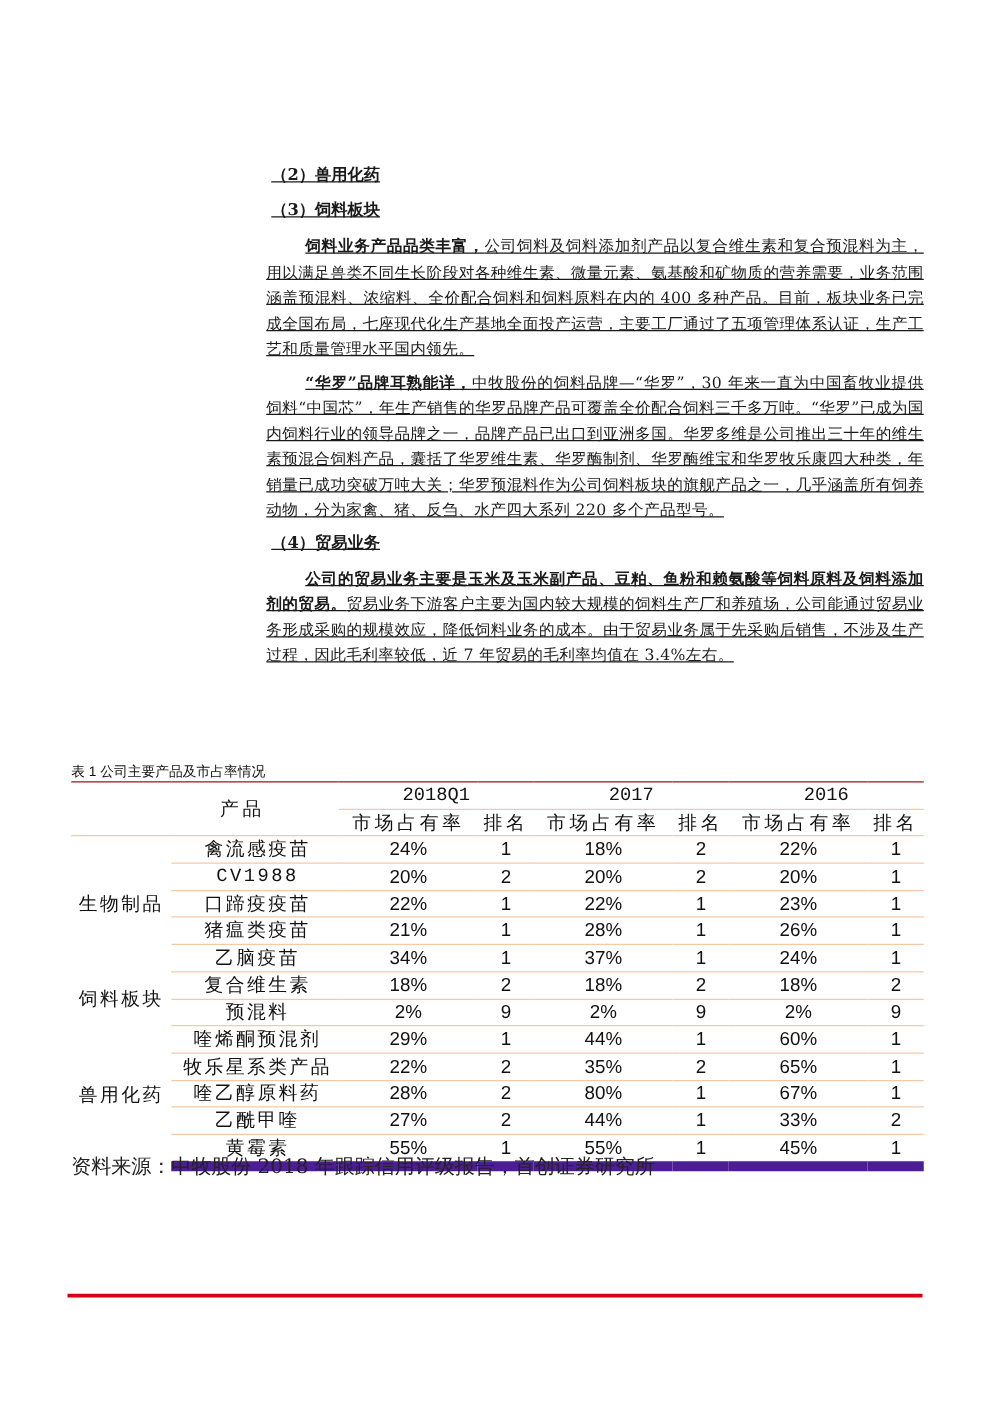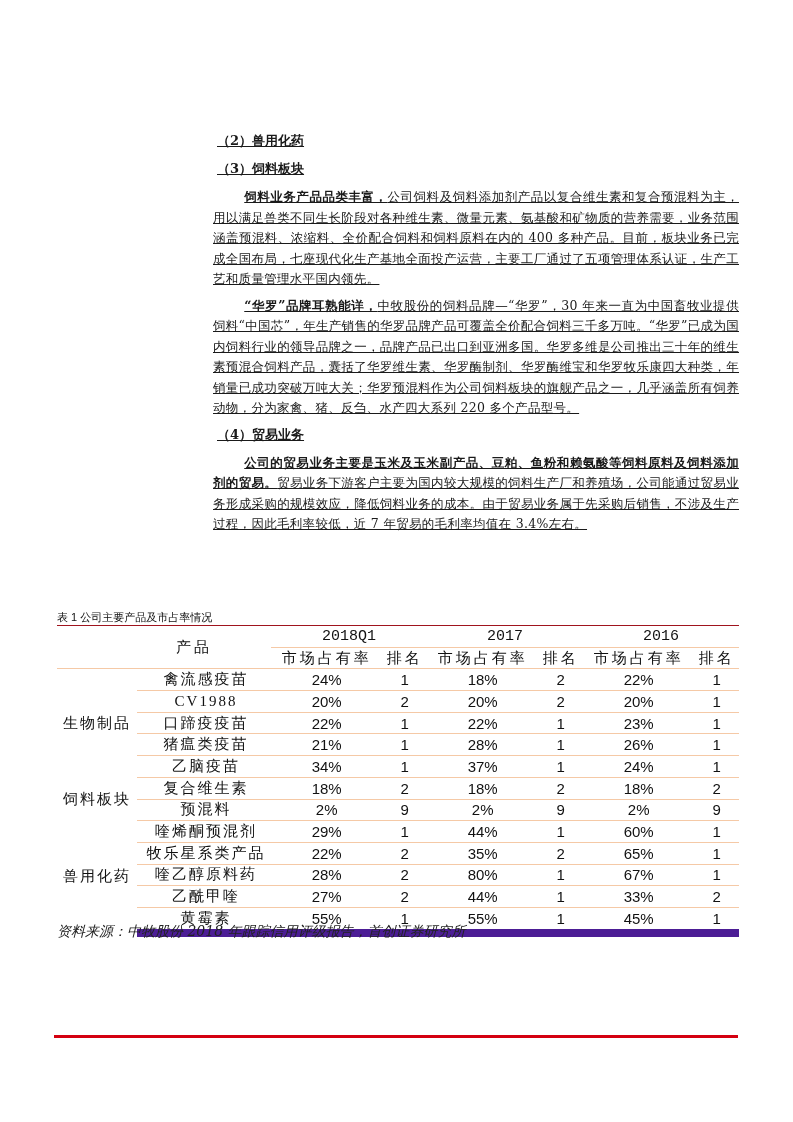--- a/index.html
+++ b/index.html
@@ -7,27 +7,27 @@
          font-family:"DejaVu Serif","Liberation Serif",serif; color:#1a1a1a; }
   .content { position:absolute; left:213px; top:131px; width:526px;text-decoration:underline; }
   .sec-title { font-weight:bold; font-size:13px; margin:0 0 8px 4px; height:20px; line-height:20px; }
   .para { font-size:12.5px; line-height:20.5px; text-align:justify; text-indent:2.5em; margin:0 0 6px 0; letter-spacing:0.3px; }
   .para b { font-weight:bold; }
   .table-caption { position:absolute; left:57px; top:610px; font-family:"Liberation Sans","DejaVu Sans",sans-serif; font-size:11px; color:#111; }
   table.mk { position:absolute; left:57px; top:625px; width:682px; border-collapse:collapse;
              font-family:"Liberation Sans","DejaVu Sans",sans-serif; font-size:15px; border-top:1.5px solid #a0141e; }
   table.mk td { height:20.7px; padding:0; text-align:center; color:#111; }
   .cat { width:80px; text-align:center; font-family:"DejaVu Serif",serif; letter-spacing:2px; }
-  .prod { text-align:left; padding-left:4px !important; width:130px; font-family:Liberation Serif, serif; letter-spacing:2px; }
+  .prod { text-align:left; padding-left:4px !important; width:130px; font-family:Liberation Mono, monospace; letter-spacing:2px; }
   .hdr-cn { font-family:"DejaVu Serif",serif; letter-spacing:3px; color:#333; }
   .row-sep td.sep { border-bottom:1.5px solid #f5c9a6; }
   .grp-end td { border-bottom:1.5px solid #f5c9a6; }
   .year td.yr { border-bottom:1.5px solid #f5c9a6;font-family:Liberation Mono, monospace; }
   .last td { border-bottom:8px solid #4c1d95; }
-  .source { position:absolute; left:57px; top:923px; font-size:14px; font-style:italic; font-family:"DejaVu Serif",serif; color:#222; }
+  .source { position:absolute; left:57px; top:923px; font-size:16px; font-family:"DejaVu Serif",serif; color:#222; }
   .footer-line { position:absolute; left:54px; top:1035px; width:684px; height:3px; background:#d40010; }
 </style>
 </head>
 <body>
 
 <div class="content">
   <div>
     <div class="sec-title">（2）兽用化药</div>
   </div>
   <div style="margin-top:4px;">

